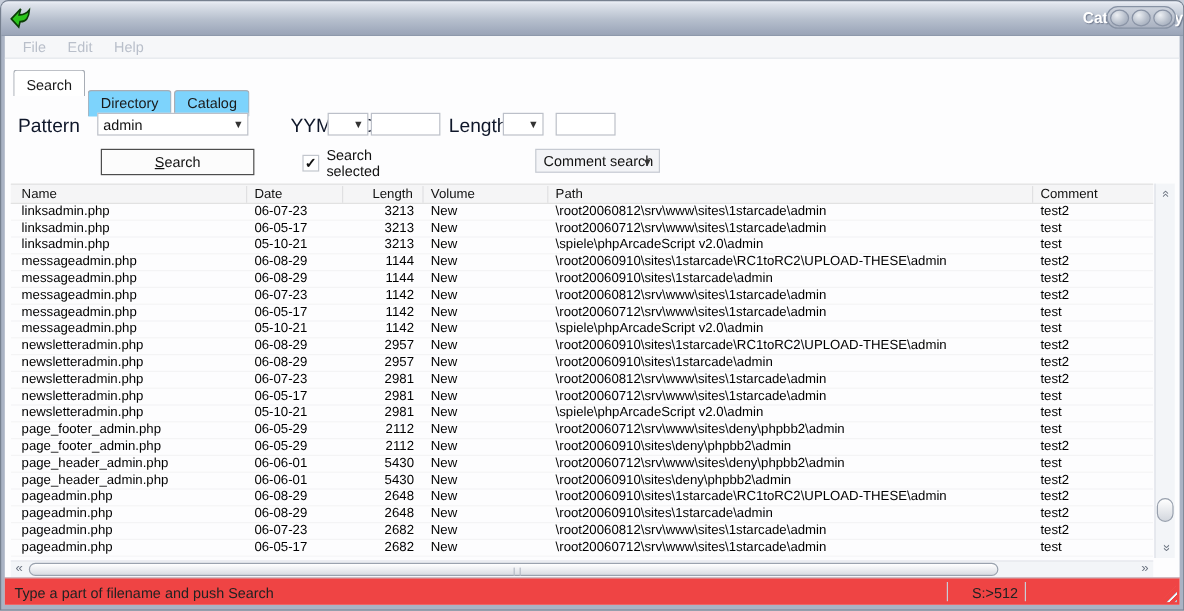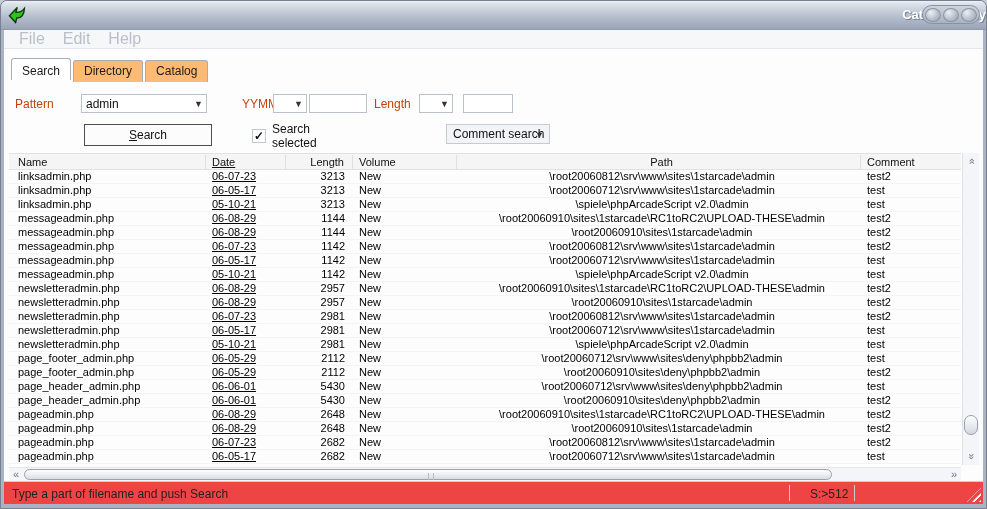--- a/index.html
+++ b/index.html
@@ -20,32 +20,32 @@
                    background: linear-gradient(#cdd3dd,#aab2c1); border:1px solid #8792a4;
                    border-radius: 10px; display:flex; align-items:center; justify-content:space-between;
                    padding:0 2px; }
   .cap-btn { width:16px; height:14px; border-radius:50%;
              background: radial-gradient(circle at 35% 30%, #eceff3, #b4bcc9 60%, #9aa4b4);
              border:1px solid #8a94a6; }
   
   .menubar { position:absolute; left:3px; right:3px; top:29px; height:19px;
              background:#f6f7f9; border-bottom:1px solid #e3e6ea;
              display:flex; align-items:center; padding-left:6px; }
-  .menu-item { color:#b9bfca; font-size:16px; padding:2px 9px; }
+  .menu-item { color:#b9bfca; font-size:12px; padding:2px 9px; }
   
   .client { position:absolute; left:3px; right:3px; top:48px; bottom:4px;
             background:#fdfdfe; }
   
   .tabstrip { position:absolute; left:7px; top:9px; height:22px; display:flex; }
   .tab { font-size:12px; color:#1a1a1a; padding:3px 10px 4px 10px; margin-right:2px;
-         background:#fdba74; border:1px solid #a8adb5; border-bottom:none;
-         border-radius:3px 3px 0 0; position:relative; top:2px; }
+         background:#7dd3fc; border:1px solid #a8adb5; border-bottom:none;
+         border-radius:3px 3px 0 0; position:relative; top:17px; }
   .tab.active { background:#fff; top:0; padding-top:5px; z-index:2; }
   
-  .lbl { position:absolute; font-size:12px; color:#c2410c; }
+  .lbl { position:absolute; font-size:16px; color:#0f172a; }
   .combo, .tinput { position:absolute; height:19px; background:#fff;
                     border:1px solid #bcc0c9; font-size:12px; color:#111;
                     display:flex; align-items:center; padding-left:4px; }
   .combo .arrow { position:absolute; right:3px; top:4px; font-size:9px; color:#333; }
   .btn-search { position:absolute; left:80px; top:75px; width:128px; height:22px;
                 background:#fcfcfc; border:1px solid #4d4d4d; font-size:12px; color:#111;
                 display:flex; align-items:center; justify-content:center; }
   .btn-search u { text-decoration:underline; }
   .chk-box { position:absolute; left:248px; top:80px; width:14px; height:14px;
              background:#fff; border:1px solid #c2c6cd; color:#111;
@@ -57,24 +57,24 @@
   
   .thead { position:absolute; left:5px; top:104px; width:952px; height:17px;
            background:#f5f5f6; border-top:1px solid #e2e2e2; border-bottom:1px solid #e2e2e2; }
   .th { position:absolute; top:1px; height:14px; font-size:11px; color:#111;
         padding-left:6px; border-right:1px solid #e0e0e2; line-height:14px; }
   .rows { position:absolute; left:5px; top:121px; width:952px; height:294px; overflow:hidden; }
   .trow { position:relative; width:952px; height:14px; border-bottom:1px solid #f4f4f5; }
   .td { position:absolute; top:0; height:13px; font-size:11px; line-height:13px; color:#000;
         padding-left:6px; white-space:nowrap; overflow:hidden; }
   .c-name    { left:3px;   width:194px; }
-  .c-date    { left:197px; width:80px;text-decoration:underline;  }
+  .c-date    { left:197px; width:80px;  }
   .c-length  { left:277px; width:67px;  text-align:right; padding-right:8px; }
   .c-volume  { left:344px; width:104px; }
-  .c-path    { left:448px; width:404px;text-align:center; }
+  .c-path    { left:448px; width:404px; }
   .c-comment { left:852px; width:99px;  border-right:none; }
   
   .vscroll { position:absolute; right:4px; top:104px; width:17px; height:312px;
              background:#f3f5f8; border-left:1px solid #dde0e6; }
   .vs-arrow { position:absolute; left:2px; width:13px; height:13px; color:#6b7380;
               font-size:11px; text-align:center; line-height:13px; }
   .vs-up   { top:2px;    transform:rotate(-90deg); }
   .vs-down { bottom:2px; transform:rotate(90deg); }
   .vs-thumb { position:absolute; left:1px; top:262px; width:14px; height:20px;
               border:1px solid #98a0ad; border-radius:8px;

